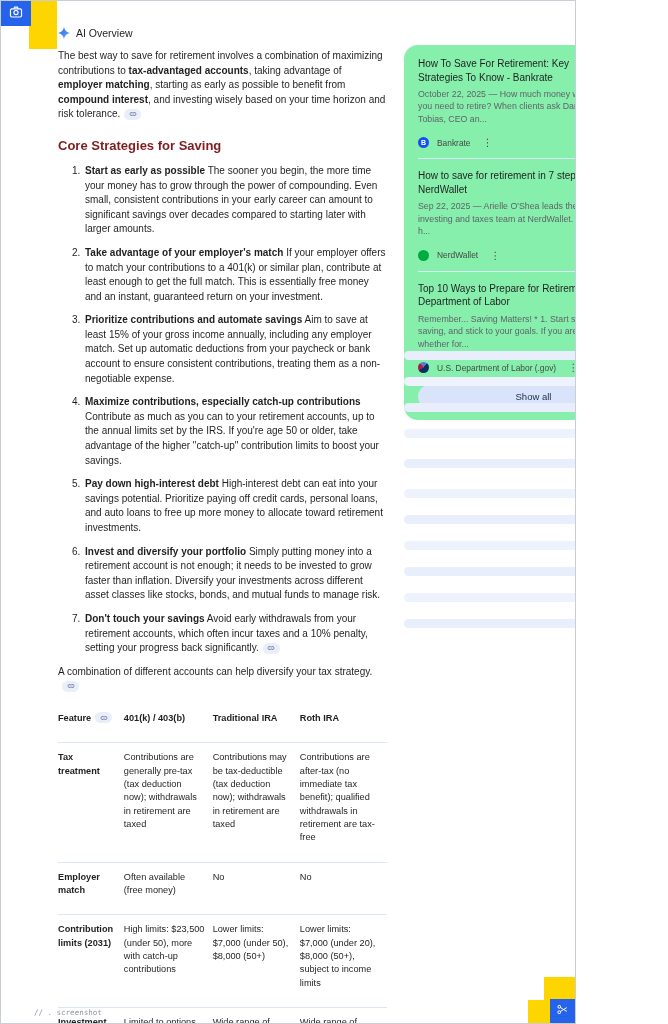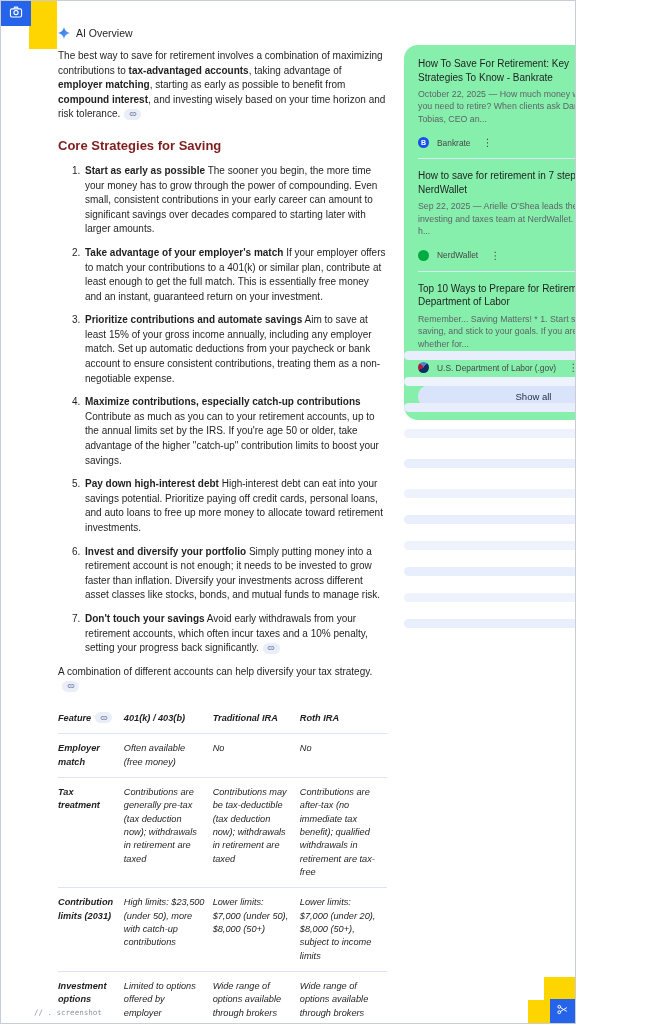--- a/index.html
+++ b/index.html
@@ -14,22 +14,22 @@
   
   .main{position:absolute;left:57px;top:48px;width:329px;font-size:10px;line-height:1.46;}
   .main p{margin:0 0 10px;}
   .main h3{font-size:13px;font-weight:bold;margin:15px 0 8px;color:#7f1d1d;}
   .main ol{margin:0 0 4px;padding-left:17px;}
   .main li{margin-bottom:9px;padding-left:2px;margin-left:8px;}
   .chip{display:inline-flex;align-items:center;justify-content:center;width:17px;height:11px;
     background:#e9eef8;border-radius:6px;margin-left:4px;vertical-align:-1px;cursor:pointer;}
   
   table{width:100%;border-collapse:collapse;font-size:9.2px;line-height:1.45;margin:2px 0 12px;}
-  th,td{text-align:left;vertical-align:top;padding:8px 8px 8px 0;
-    border-bottom:1.5px solid #dbe4f9;font-weight:normal;font-style:italic;}
+  th,td{text-align:left;vertical-align:top;padding:8px 8px 17px 0;
+    border-bottom:1.5px solid #dbe4f9;font-weight:normal;}
   thead th{font-weight:bold;}
   tbody th{font-weight:bold;}
   
   .sources{position:absolute;left:403px;top:44px;width:257px;}
   .src-card{background:#86efac;border-radius:14px;padding:12px 12px 12px 14px;box-sizing:border-box;}
   .src-item{display:flex;gap:10px;cursor:pointer;}
   .src-text{flex:1;min-width:0;}
   .src-title{font-size:10px;line-height:1.35;color:#1f1f1f;margin:0 0 4px;}
   .src-snippet{font-size:8.8px;line-height:1.42;color:#5f6368;margin:0;}
   .src-attr{display:flex;align-items:center;gap:8px;margin-top:12px;font-size:8.4px;color:#474747;}
@@ -142,30 +142,30 @@
                   <path d="M3.9 12c0-1.71 1.39-3.1 3.1-3.1h4V7H7c-2.76 0-5 2.24-5 5s2.24 5 5 5h4v-1.9H7c-1.71 0-3.1-1.39-3.1-3.1zM8 13h8v-2H8v2zm9-6h-4v1.9h4c1.71 0 3.1 1.39 3.1 3.1s-1.39 3.1-3.1 3.1h-4V17h4c2.76 0 5-2.24 5-5s-2.24-5-5-5z"></path>
                 </svg>
               </span></th>
             <th>401(k) / 403(b)</th>
             <th>Traditional IRA</th>
             <th>Roth IRA</th>
           </tr>
         </thead>
       <tbody>
           <tr>
+            <th>Tax treatment</th>
+            <td>Contributions are generally pre-tax (tax deduction now); withdrawals in retirement are taxed</td>
+            <td>Contributions may be tax-deductible (tax deduction now); withdrawals in retirement are taxed</td>
+            <td>Contributions are after-tax (no immediate tax benefit); qualified withdrawals in retirement are tax-free</td>
+          </tr>
+          <tr>
             <th>Employer match</th>
             <td>Often available (free money)</td>
             <td>No</td>
             <td>No</td>
-          </tr>
-          <tr>
-            <th>Tax treatment</th>
-            <td>Contributions are generally pre-tax (tax deduction now); withdrawals in retirement are taxed</td>
-            <td>Contributions may be tax-deductible (tax deduction now); withdrawals in retirement are taxed</td>
-            <td>Contributions are after-tax (no immediate tax benefit); qualified withdrawals in retirement are tax-free</td>
           </tr>
           <tr>
             <th>Contribution limits (2031)</th>
             <td>High limits: $23,500 (under 50), more with catch-up contributions</td>
             <td>Lower limits: $7,000 (under 50), $8,000 (50+)</td>
             <td>Lower limits: $7,000 (under 20), $8,000 (50+), subject to income limits</td>
           </tr>
           <tr>
             <th>Investment options</th>
             <td>Limited to options offered by employer</td>

